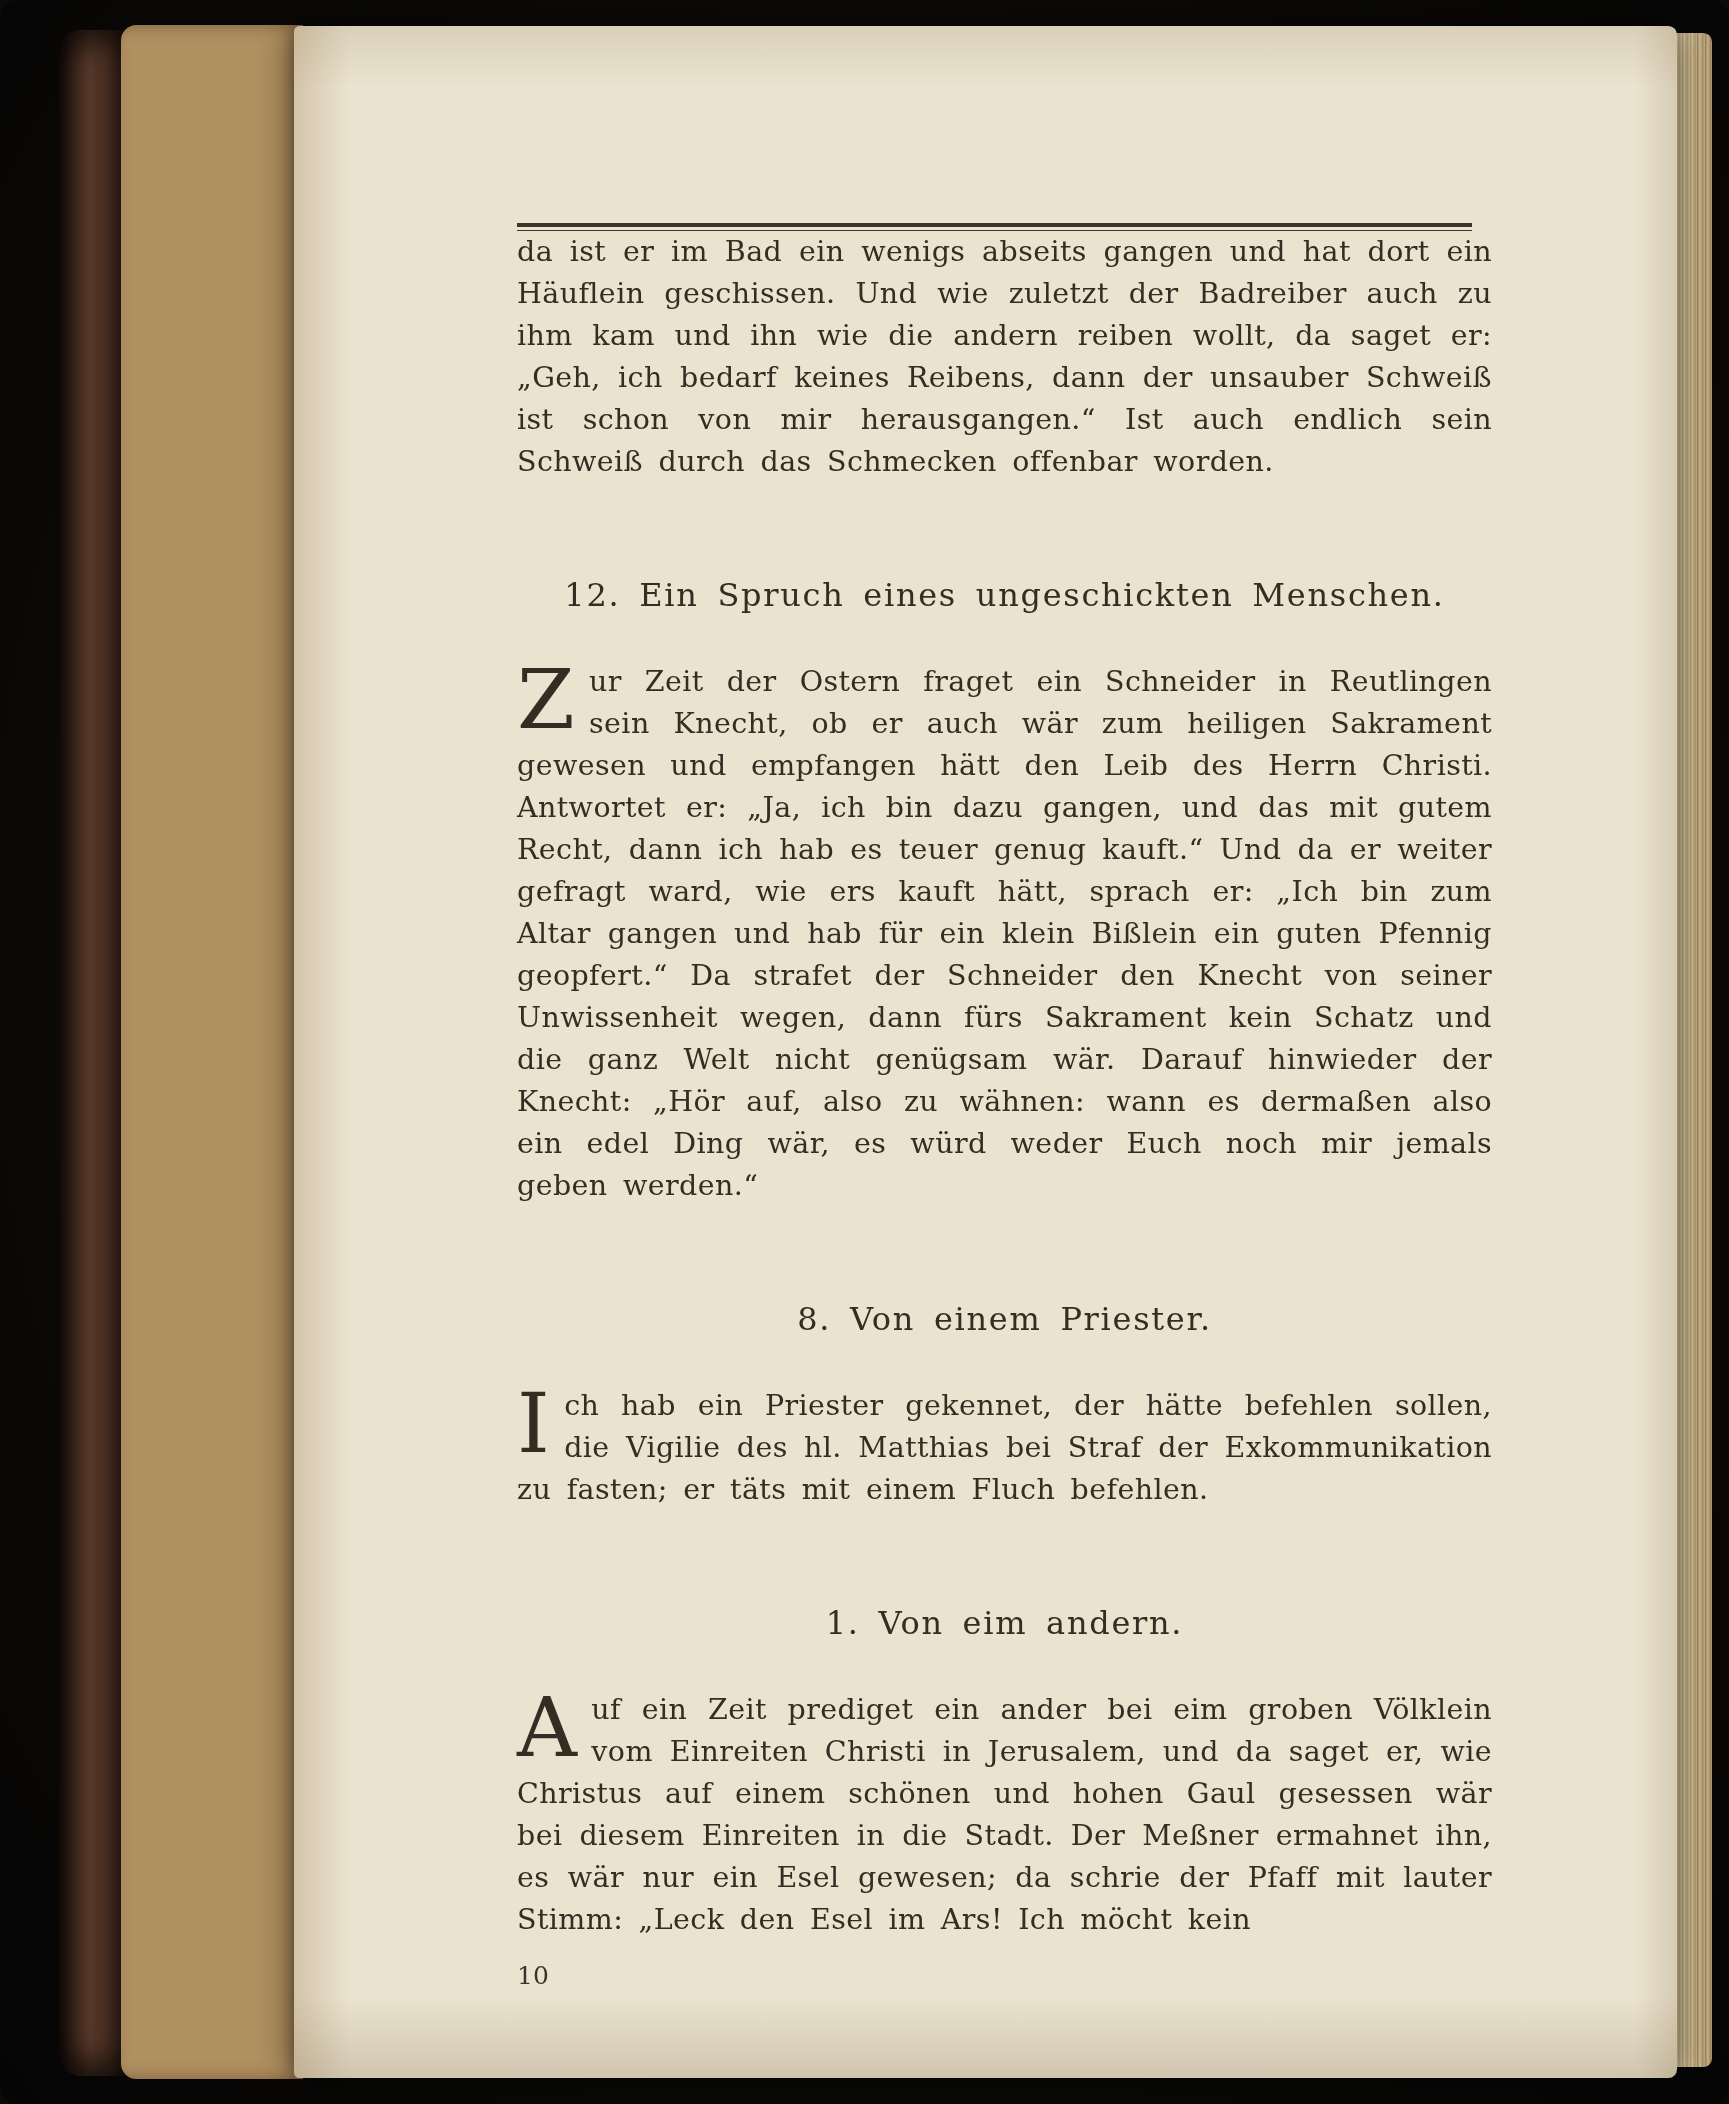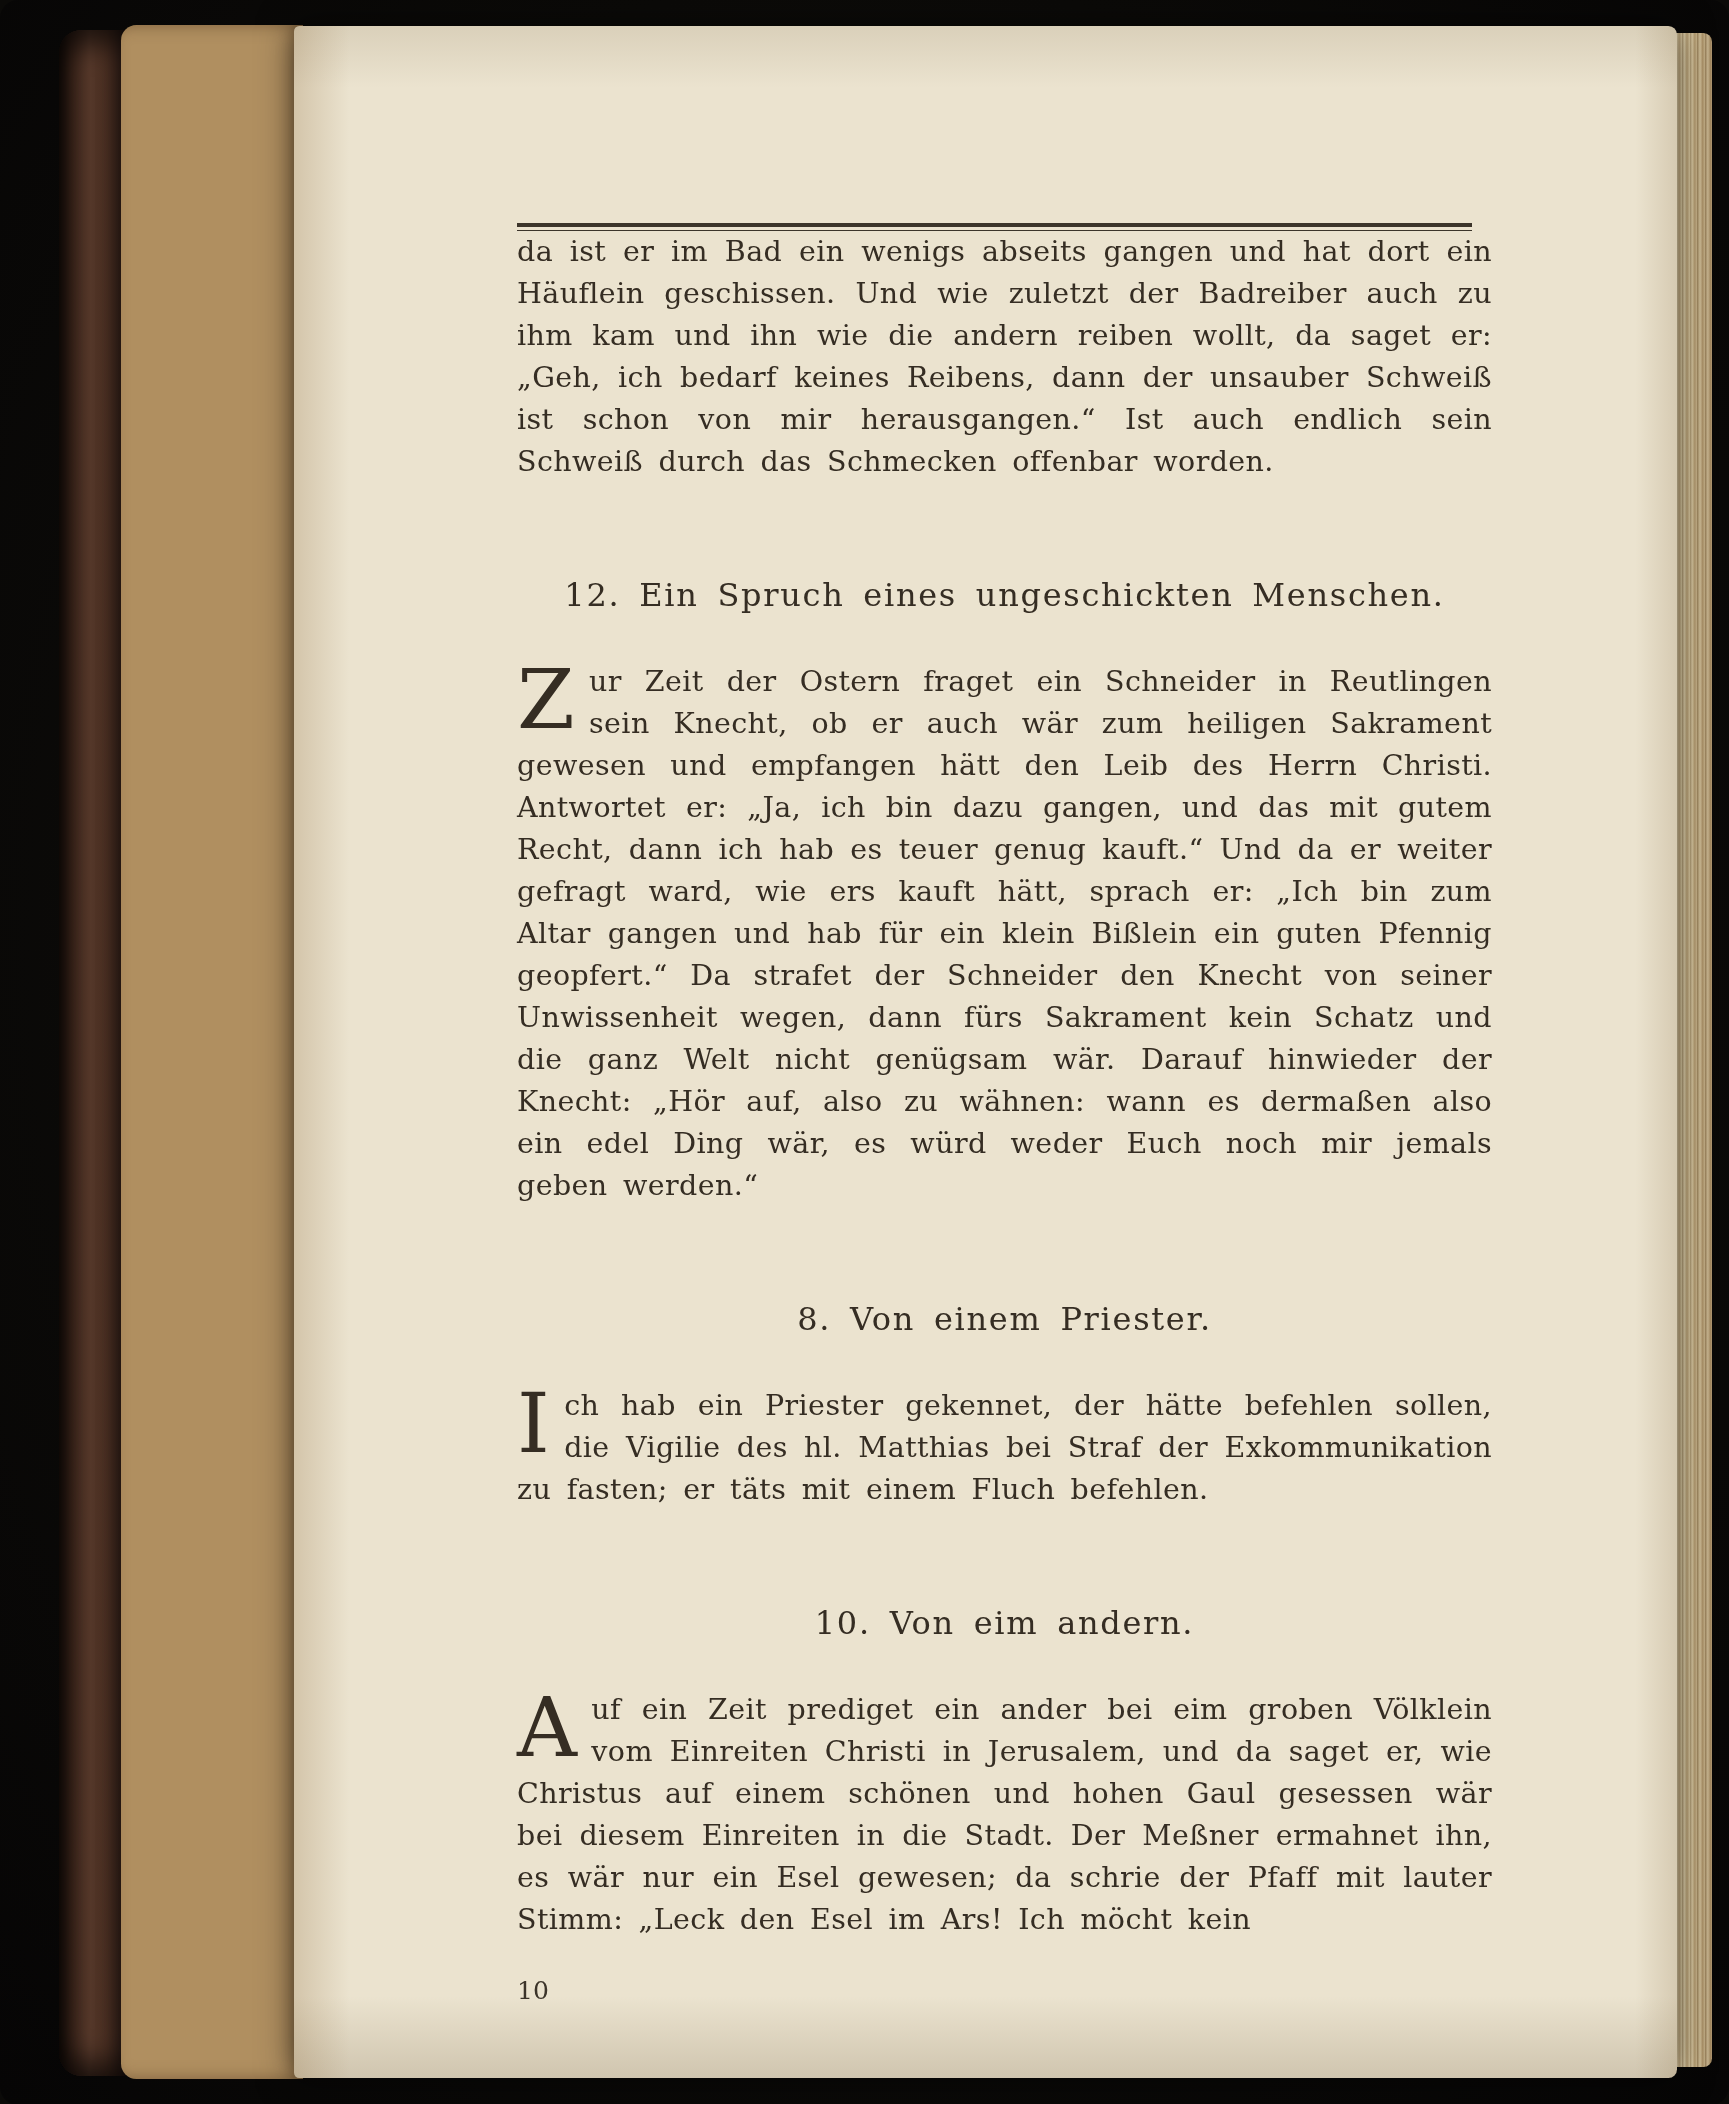--- a/index.html
+++ b/index.html
@@ -135,21 +135,21 @@
 
   .drop-para .initial {
     float: left;
     font-size: 83px;
     line-height: 71px;
     padding: 3.5px 14px 0 0;
     color: #352d23;
   }
 
   .page-number {
-    margin-top: 35px;
+    margin-top: 20px;
     font-size: 25px;
     color: #3c342a;
   }
 </style>
 </head>
 <body>
 
 <div class="scene">
   <div class="book">
 
@@ -172,21 +172,21 @@
         </section>
 
         <section>
           <h2 class="section-heading">8. Von einem Priester.</h2>
           <p class="body-text drop-para">
             <span class="initial">I</span><span>ch hab ein Priester gekennet, der hätte befehlen sollen, die Vigilie des hl. Matthias bei Straf der Exkommunikation zu fasten; er täts mit einem Fluch befehlen.</span>
           </p>
         </section>
 
         <section>
-          <h2 class="section-heading">10. Von eim andern.</h2>
+          <h2 class="section-heading">1. Von eim andern.</h2>
           <p class="body-text drop-para">
             <span class="initial">A</span><span>uf ein Zeit prediget ein ander bei eim groben Völklein vom Einreiten Christi in Jerusalem, und da saget er, wie Christus auf einem schönen und hohen Gaul gesessen wär bei diesem Einreiten in die Stadt. Der Meßner ermahnet ihn, es wär nur ein Esel gewesen; da schrie der Pfaff mit lauter Stimm: „Leck den Esel im Ars! Ich möcht kein</span>
           </p>
         </section>
 
         <div class="page-number">10</div>
 
       </div>
     </div>
   </div>

